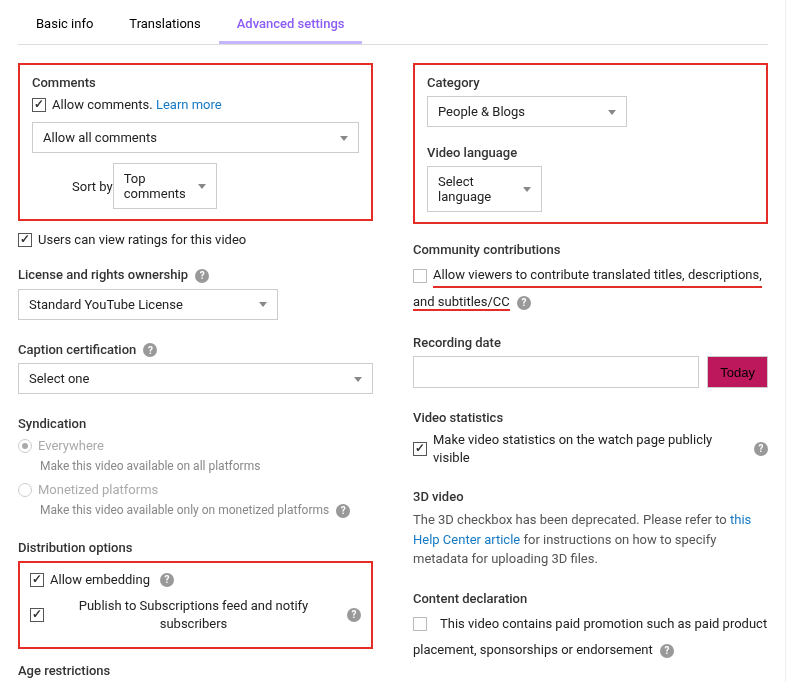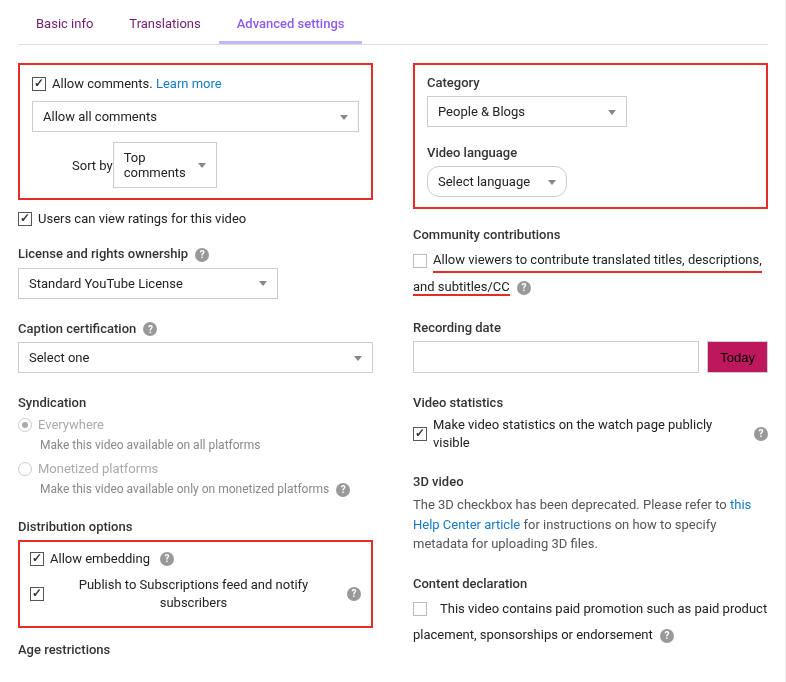--- a/index.html
+++ b/index.html
@@ -1,39 +1,39 @@
 <!DOCTYPE html>
 <html><head>
   <meta charset="utf-8">
   <style>
     * { box-sizing: border-box; margin: 0; padding: 0; }
     body { font-family: Roboto, Arial, sans-serif; font-size: 13px; color: #222; background: #fff; width: 786px; }
     .container { padding: 8px 18px 20px 18px; }
     .tabs { display: flex; gap: 0; border-bottom: 1px solid #ddd; margin-bottom: 18px; }
-    .tab { padding: 8px 18px 10px 18px; color: #701a75; cursor: pointer; font-size: 13px; }
+    .tab { padding: 8px 18px 10px 18px; color: #000000; cursor: pointer; font-size: 13px; }
     .tab.active { border-bottom: 3px solid #c4b5fd; font-weight: 500; color: #8b5cf6; }
     .cols { display: flex; gap: 40px; }
     .col { flex: 1; min-width: 0; }
     .section-title { font-weight: 500; color: #333; margin-bottom: 6px; font-size: 13px; }
     .section { margin-bottom: 22px; }
     .highlight-box { border: 2px solid #e52d27; padding: 10px 12px; margin-bottom: 10px; }
     .checkbox-row { display: flex; align-items: center; gap: 6px; margin-bottom: 8px; line-height: 18px; }
     .checkbox { flex-shrink: 0; width: 14px; height: 14px; border: 1.5px solid #555; display: inline-flex; align-items: center; justify-content: center; font-size: 12px; line-height: 1; color: #333; }
     .checkbox.faded { border-color: #bbb; color: #bbb; }
     .checkbox.checked::after { content: "✓"; font-weight: bold; position: relative; top: -1px; }
     .radio { width: 14px; height: 14px; border: 1.5px solid #aaa; border-radius: 50%; display: inline-flex; align-items: center; justify-content: center; flex-shrink: 0; }
     .radio.disabled { border-color: #ccc; }
     .radio.selected::after { content: ""; width: 6px; height: 6px; background: #aaa; border-radius: 50%; }
     .link { color: #167ac6; text-decoration: none; cursor: pointer; }
     .select { border: 1px solid #ccc; padding: 7px 26px 7px 10px; display: flex; align-items: flex-end; justify-content: space-between; cursor: pointer; background: #fff; position: relative; }
     .select::after { content: ""; position: absolute; right: 10px; top: 50%; margin-top: -2px; border-left: 4px solid transparent; border-right: 4px solid transparent; border-top: 5px solid #888; }
     .select.w-full { width: 100%; }
     .select.w-med { width: 200px; }
     .select.w-sm { width: 104px; }
-    .select.w-lang { width: 140px; border-radius: 12px; }
+    .select.w-lang { width: 115px; }
     .sortby-row { display: flex; align-items: center; gap: 0; margin-left: 40px; }
     .sub-desc { color: #888; font-size: 12px; margin-left: 22px; margin-top: -4px; margin-bottom: 8px; }
     .disabled-text { color: #aaa; }
     .help-icon { width: 14px; height: 14px; border-radius: 50%; background: #999; color: #fff; display: inline-flex; align-items: center; justify-content: center; font-size: 10px; font-weight: bold; margin-left: 4px; cursor: help; flex-shrink: 0; }
     .input-row { display: flex; gap: 8px; }
     .text-input { border: 1px solid #ccc; padding: 7px 8px; height: 32px; flex: 1; }
     .btn { border: 1px solid #ccc; padding: 7px 12px; background: #be185d; cursor: pointer; font-size: 13px; }
     .para { color: #555; line-height: 1.5; }
     .underline-red { border-bottom: 2px solid #e52d27; }
     .wrapline { line-height: 1.8; }
@@ -51,20 +51,21 @@
     <div class="tab">Basic info</div>
     <div class="tab">Translations</div>
     <div class="tab active">Advanced settings</div>
   </div>
 
   <div class="cols">
 
     <div class="col">
 
       <div class="highlight-box">
+        <div class="section-title">Comments</div>
         <div class="checkbox-row">
           <span class="checkbox checked"></span>
           <span><span>Allow comments.</span> <a class="link">Learn more</a></span>
         </div>
         <div class="select w-full" style="margin-bottom:10px;">
           <span>Allow all comments</span>
         </div>
         <div class="sortby-row">
           <span>Sort by</span>
           <div class="select w-sm">

